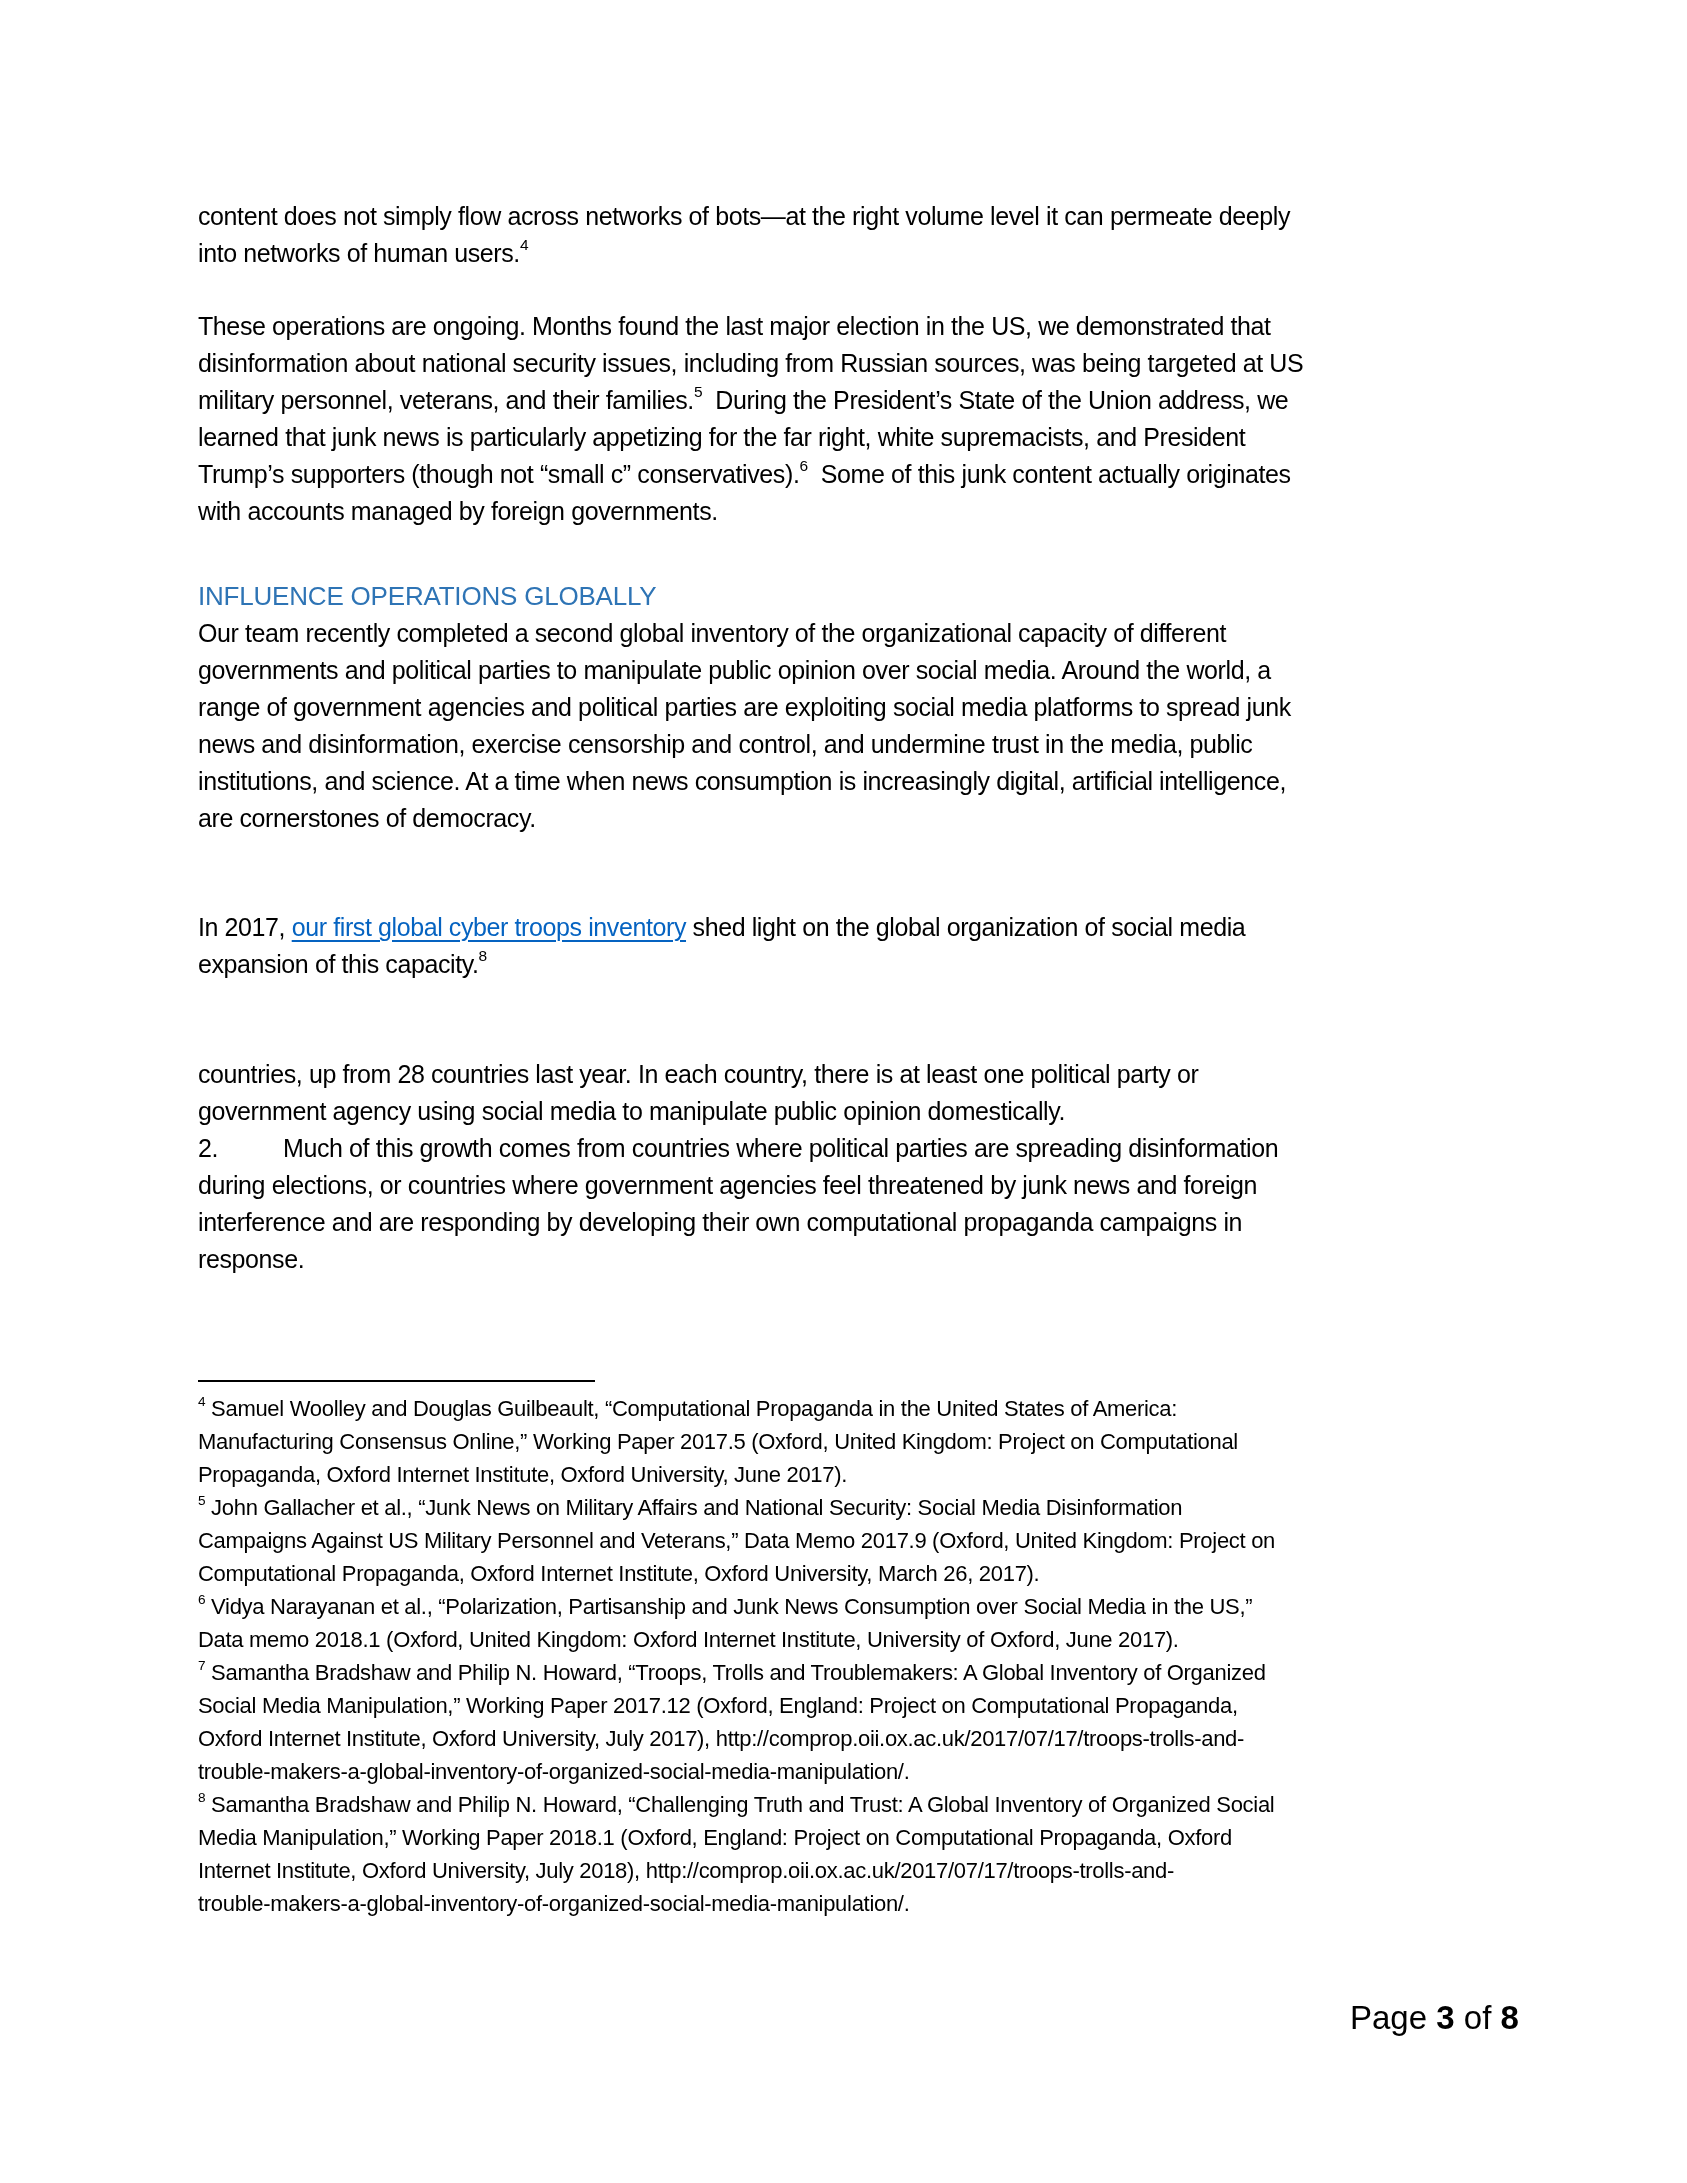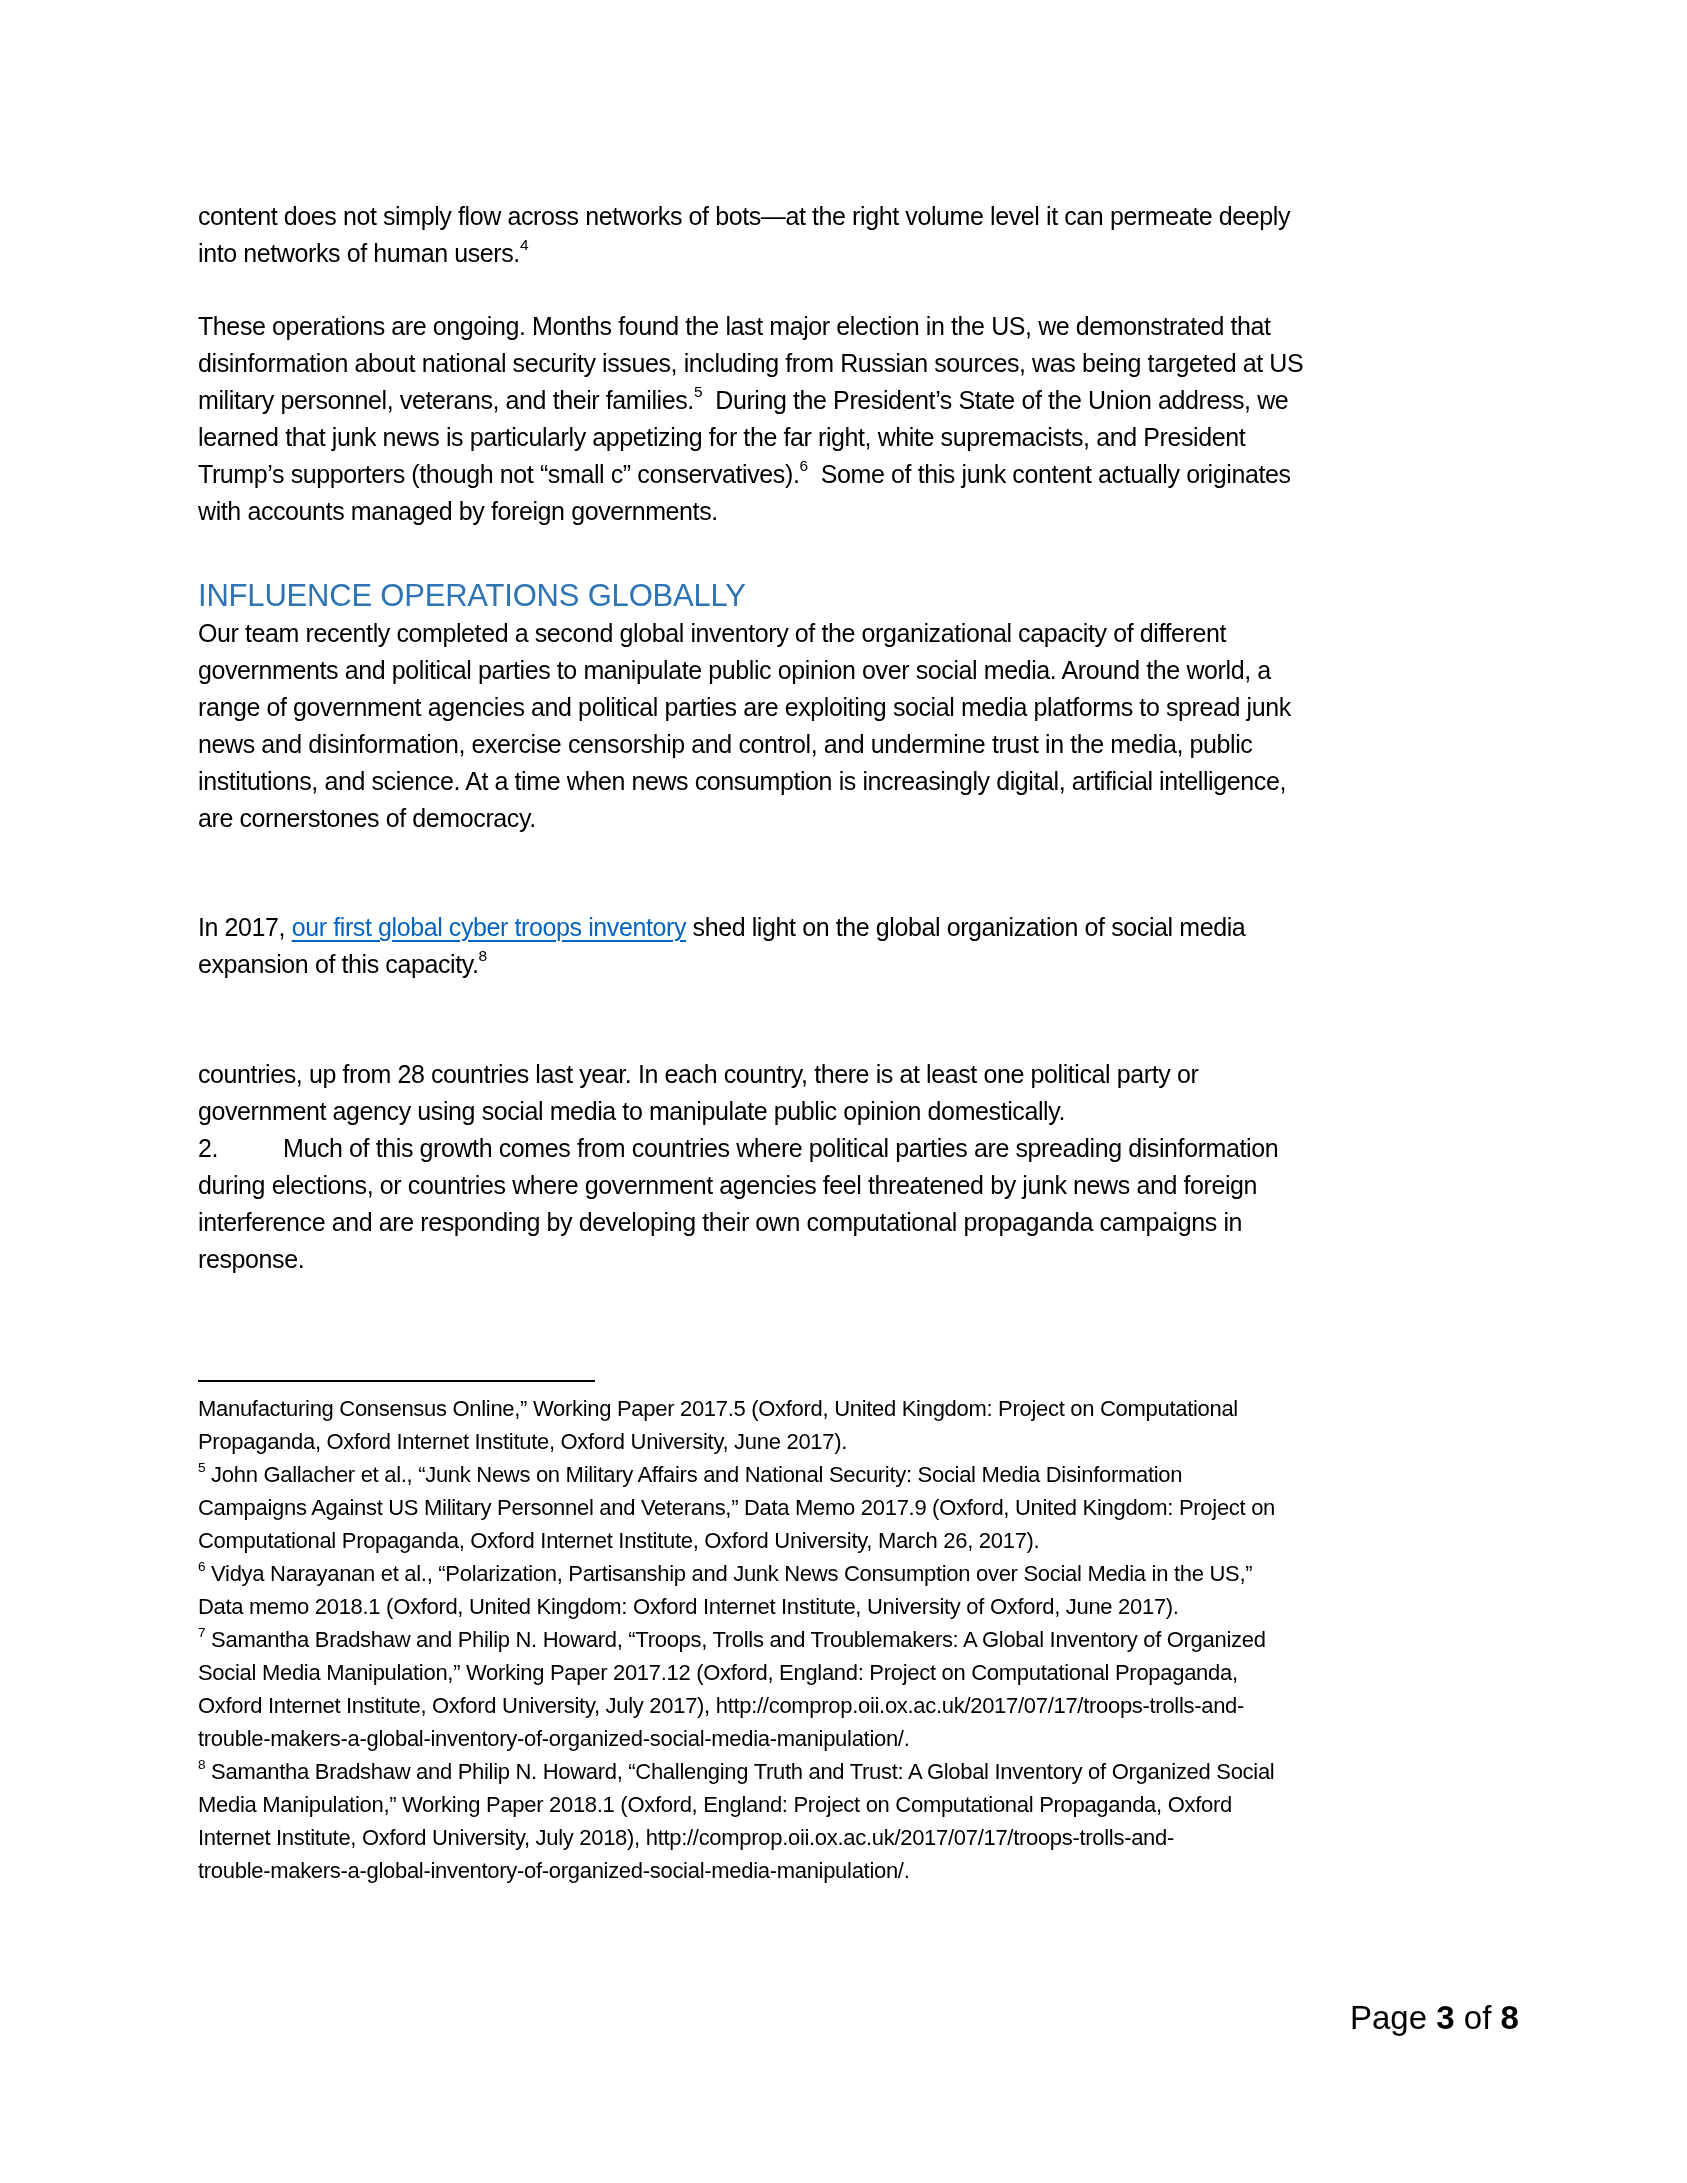--- a/index.html
+++ b/index.html
@@ -3,21 +3,21 @@
 <meta charset="utf-8">
 <style>
   html, body { margin: 0; padding: 0; background: #ffffff; }
   body { width: 1687px; height: 2183px; position: relative; overflow: hidden;
          font-family: "Liberation Sans", sans-serif; color: #000; }
   .page { position: absolute; left: 0; top: 0; width: 1687px; height: 2183px; }
   .block { position: absolute; left: 198px; width: 1297px; }
   .body-line { font-size: 25px; line-height: 37px; white-space: nowrap; letter-spacing: -0.4px; }
   .fn-line { font-size: 22px; line-height: 33px; white-space: nowrap; letter-spacing: -0.3px; }
   sup { font-size: 62%; line-height: 0; position: relative; top: -0.15em; vertical-align: super; }
-  .heading { position: absolute; left: 198px; top: 576px; font-size: 31px; line-height: 40px;
+  .heading { position: absolute; left: 198px; top: 576px; font-size: 26px; line-height: 40px;
              color: #2e74b5; letter-spacing: -0.2px; white-space: nowrap; }
   a.link { color: #0563c1; text-decoration: underline; text-decoration-thickness: 2px; text-underline-offset: 4px; }
   .tab { display: inline-block; width: 85px; }
   .sep { position: absolute; left: 198px; top: 1380px; width: 397px; height: 2px; background: #000; }
   .pagenum { position: absolute; left: 1350px; top: 1998px; font-size: 33px; line-height: 40px; white-space: nowrap; }
   .pagenum b { font-weight: bold; }
 </style>
 </head>
 <body>
 
@@ -63,20 +63,21 @@
       <div class="body-line">during elections, or countries where government agencies feel threatened by junk news and foreign</div>
       <div class="body-line">interference and are responding by developing their own computational propaganda campaigns in</div>
       <div class="body-line">response.</div>
     </div>
   </div>
 
   <div class="sep"></div>
 
   <div class="block" style="top:1392px;">
     <div>
+      <div class="fn-line"><sup>4</sup><span style="white-space:pre"> Samuel Woolley and Douglas Guilbeault, “Computational Propaganda in the United States of America:</span></div>
       <div class="fn-line">Manufacturing Consensus Online,” Working Paper 2017.5 (Oxford, United Kingdom: Project on Computational</div>
       <div class="fn-line">Propaganda, Oxford Internet Institute, Oxford University, June 2017).</div>
     </div>
     <div>
       <div class="fn-line"><sup>5</sup><span style="white-space:pre"> John Gallacher et al., “Junk News on Military Affairs and National Security: Social Media Disinformation</span></div>
       <div class="fn-line">Campaigns Against US Military Personnel and Veterans,” Data Memo 2017.9 (Oxford, United Kingdom: Project on</div>
       <div class="fn-line">Computational Propaganda, Oxford Internet Institute, Oxford University, March 26, 2017).</div>
     </div>
     <div>
       <div class="fn-line"><sup>6</sup><span style="white-space:pre"> Vidya Narayanan et al., “Polarization, Partisanship and Junk News Consumption over Social Media in the US,”</span></div>

